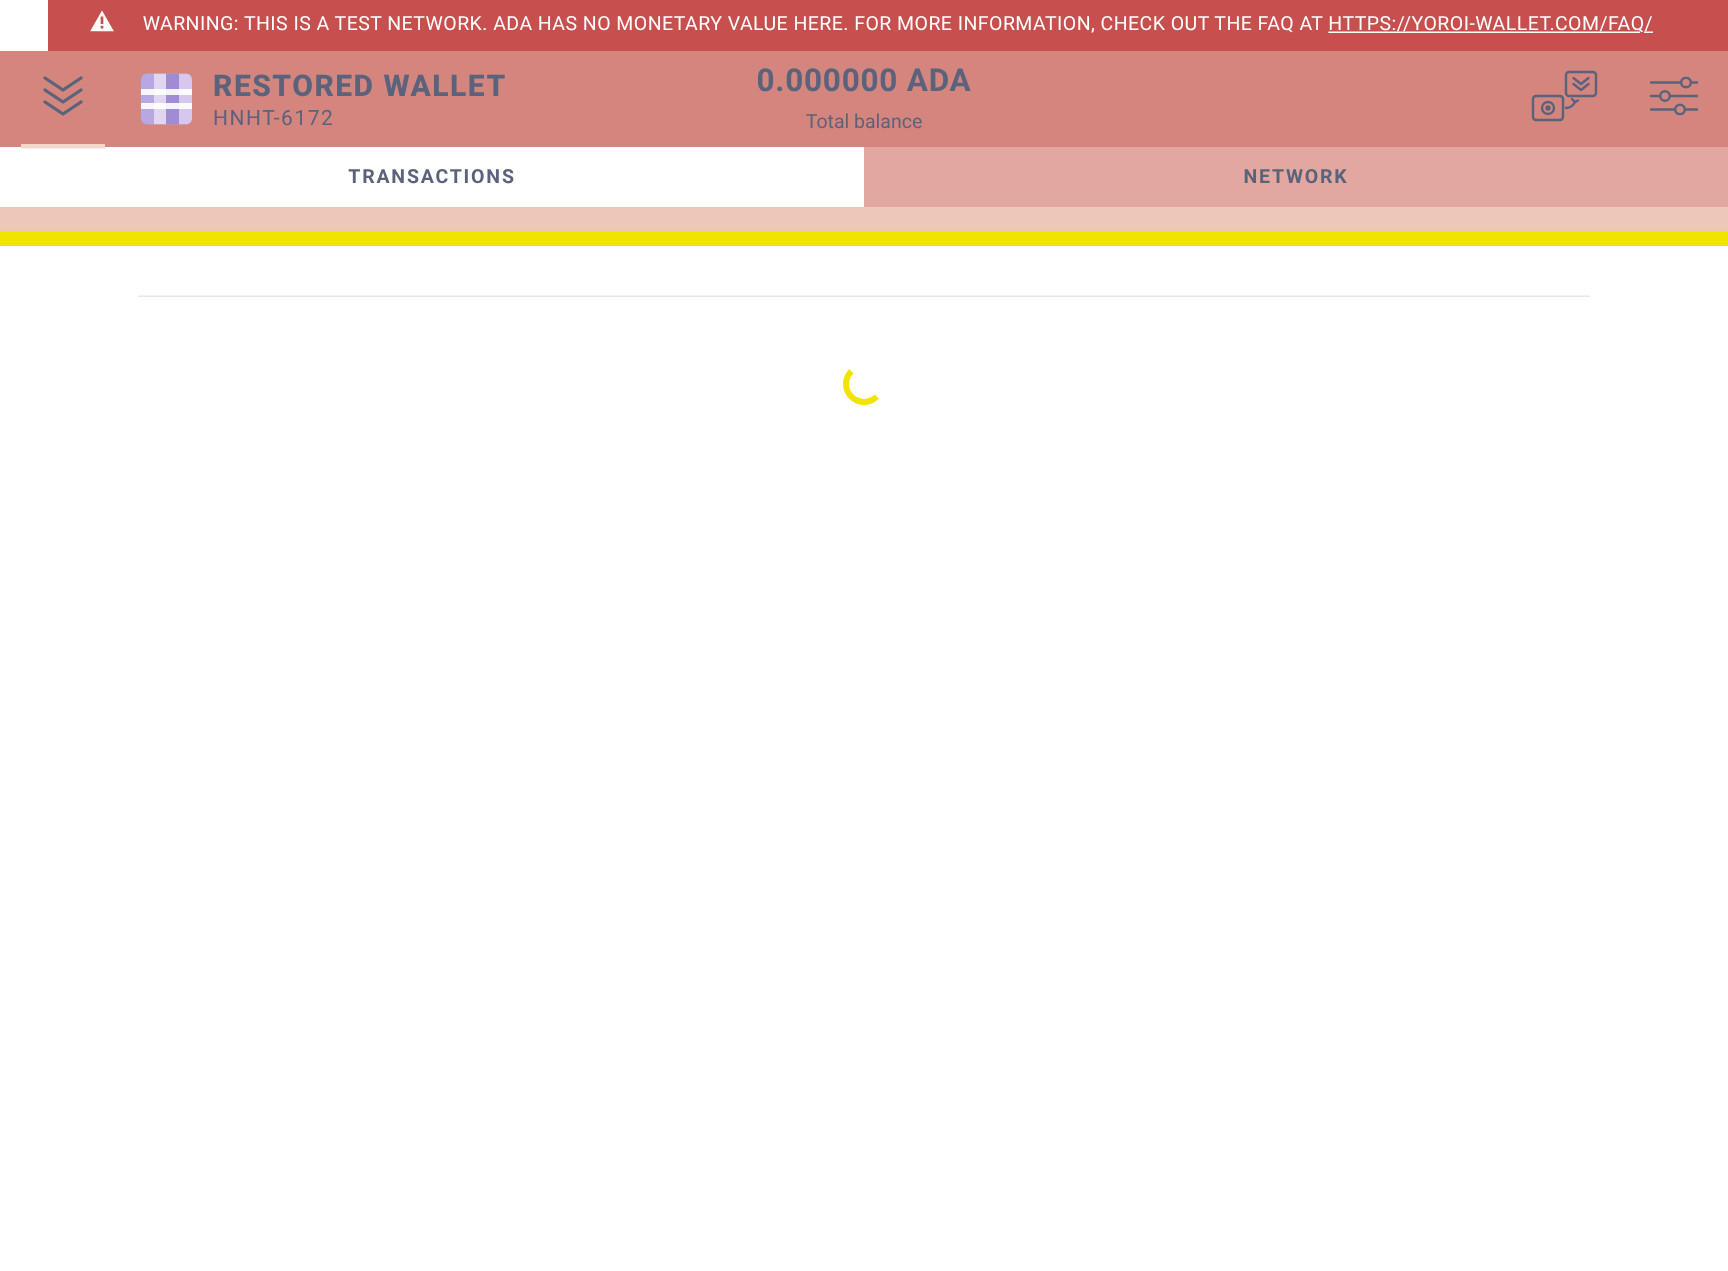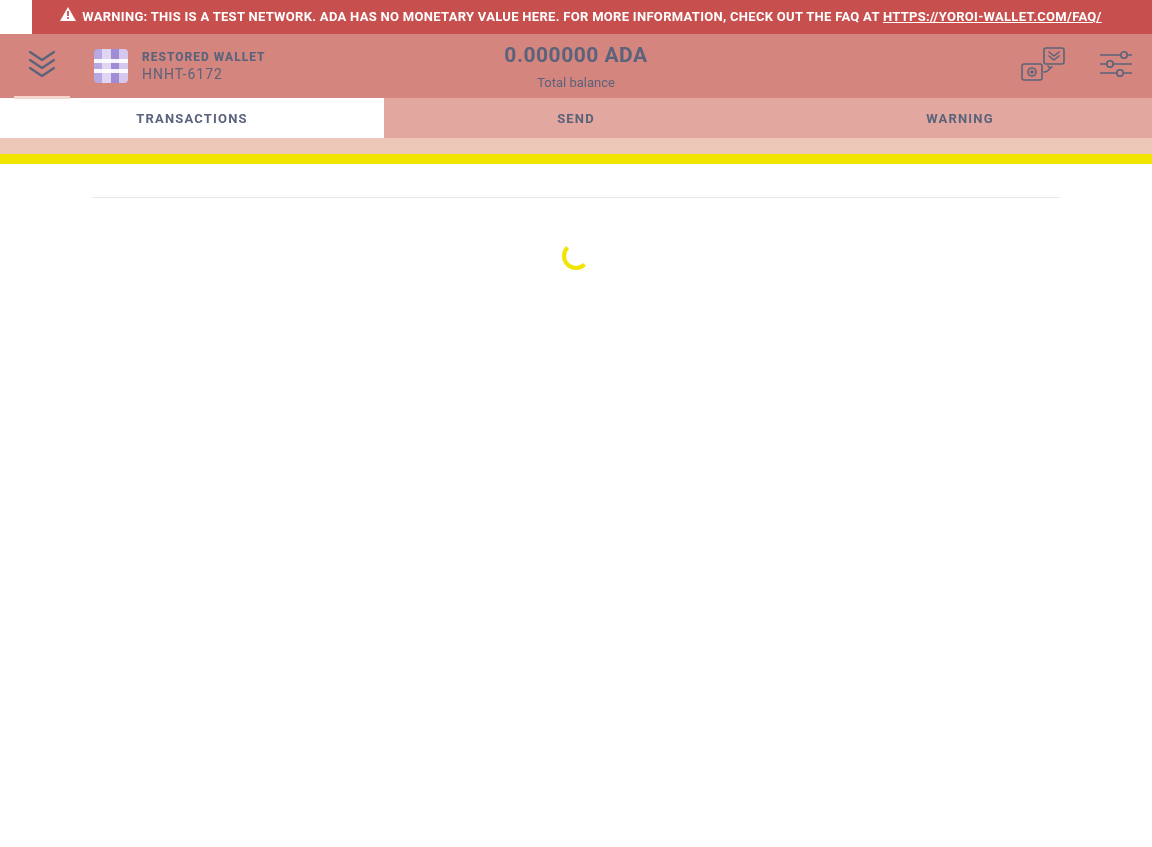--- a/index.html
+++ b/index.html
@@ -18,24 +18,24 @@
     font-family: -apple-system, BlinkMacSystemFont, "Segoe UI", Roboto, Helvetica, Arial, sans-serif;
     background: #ffffff;
     overflow: hidden;
   }
 
   
   .warning-banner {
     background: var(--warn-bg);
     color: #ffffff;
     font-size: 13px;
-    font-weight: 700;
+    font-weight: 400;
     letter-spacing: 0.3px;
     padding: 7px 50px 7px 50px;
-    text-align: center;
+    text-align: right;
     line-height: 1.55;
     position: relative;
     margin-left: 32px;
   }
   .warning-banner .warn-icon {
     position: absolute;
     left: 28px;
     top: 7px;
   }
   .warning-banner a {
@@ -79,21 +79,21 @@
   .wallet-avatar {
     width: 34px; height: 34px;
     border-radius: 4px;
     background:
       linear-gradient(transparent 30%, rgba(255,255,255,0.9) 30% 42%, transparent 42% 58%, rgba(255,255,255,0.9) 58% 70%, transparent 70%),
       linear-gradient(90deg, #b7a7e2 0 25%, #e1d6f2 25% 50%, #9f8cd4 50% 75%, #d6c7ef 75% 100%),
       #cbbbe8;
   }
   .wallet-name {
     color: var(--header-text);
-    font-size: 12px;
+    font-size: 20px;
     font-weight: 800;
     letter-spacing: 1px;
   }
   .wallet-id {
     color: var(--header-text);
     font-size: 14px;
     letter-spacing: 1px;
     margin-top: 2px;
   }
 
@@ -242,24 +242,21 @@
       </svg>
     </span>
   </div>
 </div>
 
 <div class="tabs">
   <div class="tab active">
     <span>TRANSACTIONS</span>
   </div>
   <div class="tab">
-    <span>SEND</span>
-  </div>
-  <div class="tab">
-    <span>WARNING</span>
+    <span>NETWORK</span>
   </div>
 </div>
 
 <div class="accent-bar"></div>
 <div class="yellow-bar"></div>
 
 <div class="content">
   <div class="divider"></div>
   <div class="spinner-wrap">
     <div class="spinner"></div>

